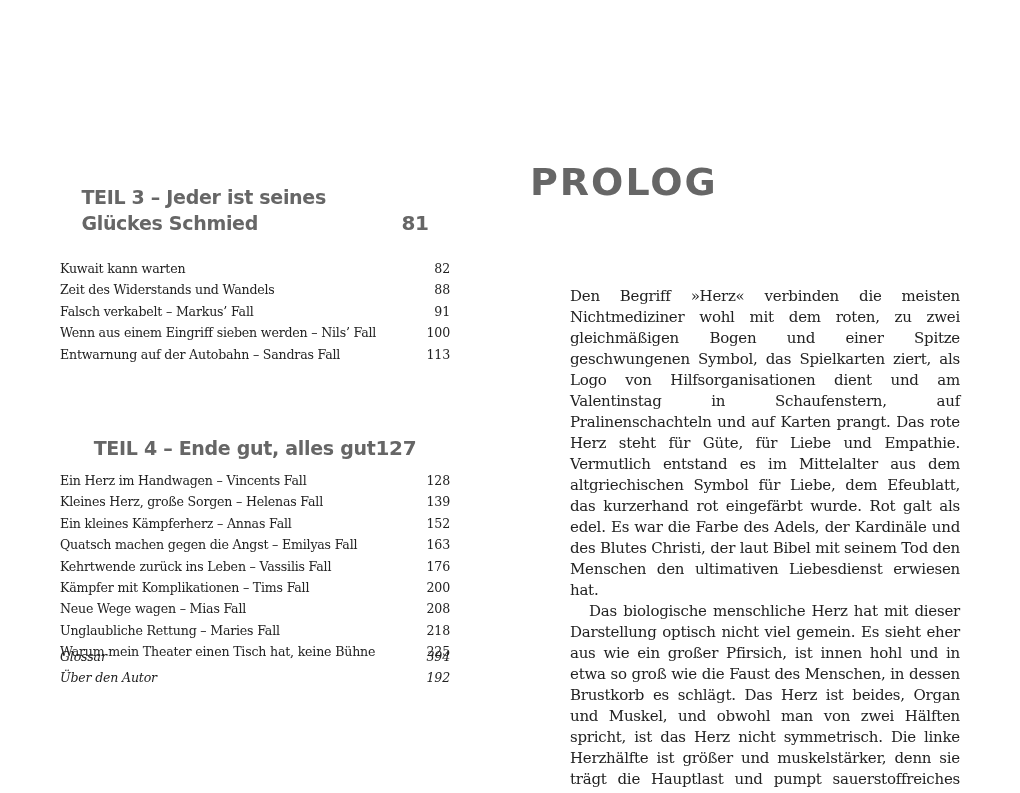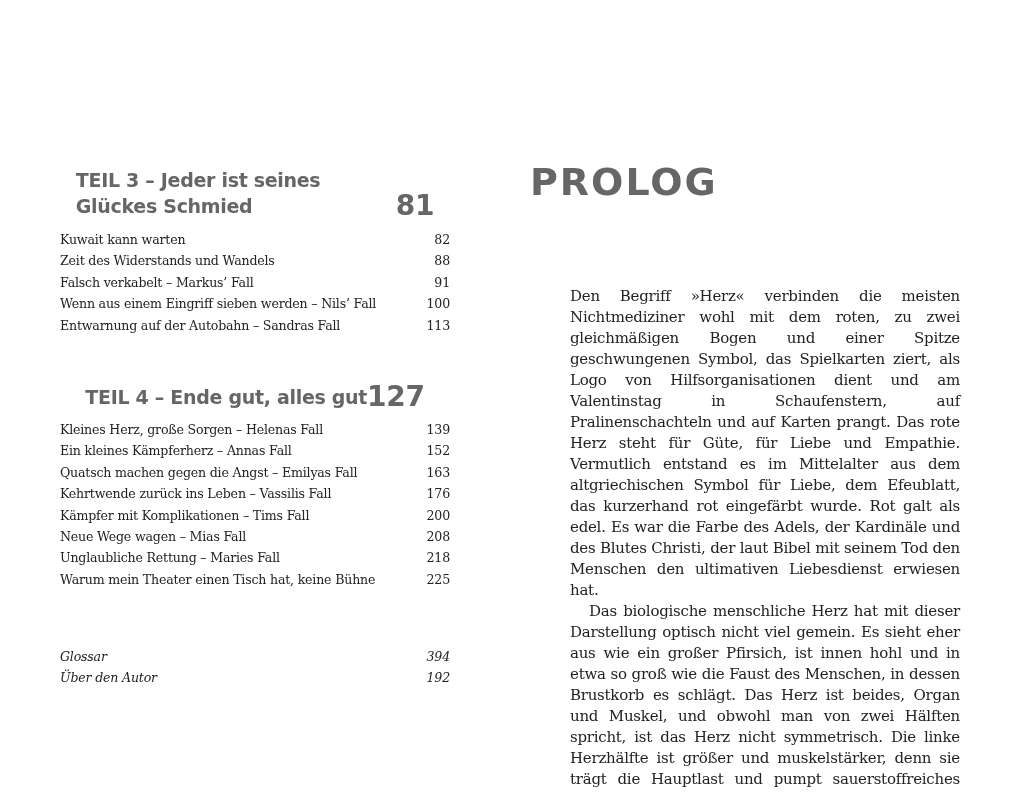--- a/index.html
+++ b/index.html
@@ -34,34 +34,34 @@
       justify-content: center;
       align-items: flex-end;
       font-family: "DejaVu Sans", sans-serif;
       font-weight: bold;
       color: #666666;
       font-size: 19px;
       line-height: 26px;
       letter-spacing: -0.3px;
     }
     .toc-part .title { max-width: 320px; }
-    .toc-part .num { font-size: 28px; }
-    .toc-entries { margin-top: 10px; }
+    .toc-part .num { font-size: 20px; margin-top: 43px; }
+    .toc-entries { margin-top: 22px; }
     .toc-entry {
       display: flex;
       justify-content: space-between;
       font-size: 12.6px;
       line-height: 21.4px;
       color: #222222;
       letter-spacing: -0.2px;
     }
     .toc-entry .num { text-align: right; }
 
     #toc-part3 { top: 167px; }
-    #toc-part4 { top: 384px; }
+    #toc-part4 { top: 392px; }
     #toc-appendix { top: 646px; font-style: italic; }
     #toc-part4 .toc-entries { margin-top: 9px; }
 
     
     .prolog-title {
       position: absolute;
       left: 0;
       width: 100%;
       top: 160px;
       text-align: left;
@@ -122,20 +122,24 @@
     </div>
   </div>
 
   <div class="toc" id="toc-part4">
     <div class="toc-part">
       <span class="title">TEIL 4 – Ende gut, alles gut</span>
       <span class="num">127</span>
     </div>
     <div class="toc-entries">
       <div class="toc-entry">
+        <span>Ein Herz im Handwagen – Vincents Fall</span>
+        <span class="num">128</span>
+      </div>
+      <div class="toc-entry">
         <span>Kleines Herz, große Sorgen – Helenas Fall</span>
         <span class="num">139</span>
       </div>
       <div class="toc-entry">
         <span>Ein kleines Kämpferherz – Annas Fall</span>
         <span class="num">152</span>
       </div>
       <div class="toc-entry">
         <span>Quatsch machen gegen die Angst – Emilyas Fall</span>
         <span class="num">163</span>

